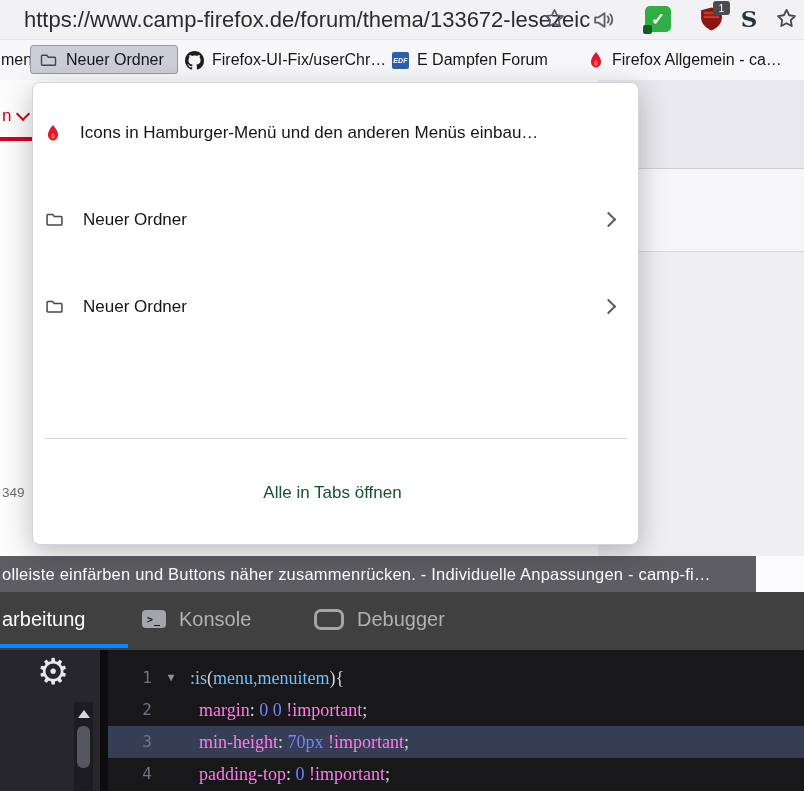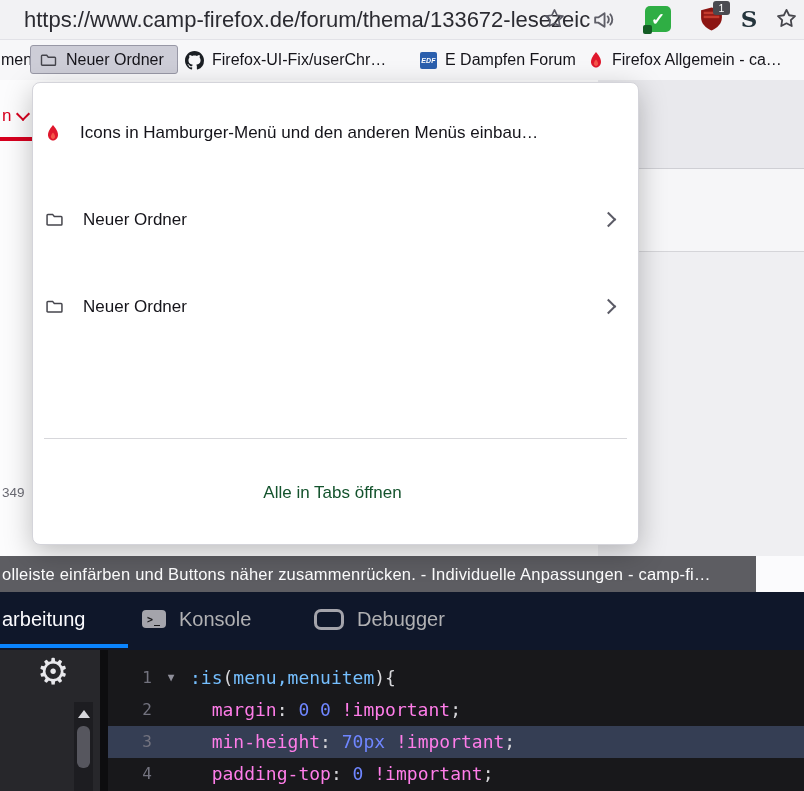--- a/index.html
+++ b/index.html
@@ -31,21 +31,21 @@
   
   .bmbar{position:absolute;left:0;top:40px;width:804px;height:40px;background:#f7f7f9;}
   .bm-frag{position:absolute;left:1px;top:50%;transform:translateY(-50%);
            font-size:16px;color:#15141a;}
   .bm-folder-btn{position:absolute;left:30px;top:5px;height:29px;display:flex;align-items:center;
            gap:9px;padding:0 13px 0 9px;background:#cdcdd7;border:1px solid #9898a6;
            border-radius:3px;font-size:16px;color:#15141a;box-sizing:border-box;}
   .bm-item{position:absolute;top:0;height:100%;display:flex;align-items:center;gap:8px;
            font-size:16px;color:#15141a;white-space:nowrap;}
   .bm-github{left:185px;}
-  .bm-edf{left:420px;}
+  .bm-edf{left:392px;}
   .bm-flame{left:588px;}
   .edf-ico{width:17px;height:17px;background:#2b5fad;border-radius:2px;color:#fff;
            font-size:7px;font-weight:bold;font-style:italic;display:flex;align-items:center;
            justify-content:center;letter-spacing:.2px;}
 
   
   .page{position:absolute;left:0;top:80px;width:804px;height:476px;background:#fcfcfd;}
   .band1{position:absolute;left:598px;top:0;width:206px;height:88px;background:#e9e9ed;
          border-bottom:1px solid #cfcfd4;}
   .band2{position:absolute;left:598px;top:89px;width:206px;height:82px;background:#f6f6f8;
@@ -72,21 +72,21 @@
   .chev-right{width:9px;height:9px;border-top:2px solid #5b5b66;border-right:2px solid #5b5b66;
         transform:rotate(45deg);margin-left:auto;margin-right:8px;}
 
   
   .titlebar{position:absolute;left:0;top:556px;width:756px;height:36px;background:#5d5d62;
         display:flex;align-items:center;overflow:hidden;}
   .titlebar span{padding-left:2px;font-size:16.5px;color:#fdfdfe;white-space:nowrap;
         letter-spacing:.2px;}
 
   
-  .dtbar{position:absolute;left:0;top:592px;width:804px;height:58px;background:#0f172a;}
+  .dtbar{position:absolute;left:0;top:592px;width:804px;height:58px;background:#404040;}
   .dt-tab{position:absolute;top:0;height:54px;display:flex;align-items:center;gap:13px;
         font-size:20px;color:#b1b1b3;cursor:default;}
   .dt-tab.active{color:#fbfbfe;}
   .dt-tab1{left:2px;}
   .dt-tab2{left:142px;}
   .dt-tab3{left:314px;}
   .dt-underline{position:absolute;left:0;bottom:2px;width:128px;height:4px;background:#0a84ff;}
   .ico-console{width:24px;height:18px;background:#a4a4ab;border-radius:4px;display:flex;
         align-items:center;justify-content:center;font-family:"DejaVu Sans Mono",monospace;
         font-size:10px;font-weight:bold;color:#161619;letter-spacing:1px;}
@@ -101,21 +101,21 @@
         border-right:6px solid transparent;border-bottom:8px solid #d7d7db;}
   .sb-thumb{position:absolute;left:3px;top:24px;width:13px;height:42px;background:#56565e;
         border-radius:6px;}
   .ed-divider{position:absolute;left:100px;top:0;width:8px;height:100%;background:#0d0d0f;}
   .code{position:absolute;left:108px;top:0;right:0;height:100%;padding-top:12px;
         font-family:"DejaVu Sans Mono",monospace;font-size:18px;}
   .code-row{display:flex;height:32px;line-height:32px;}
   .code-row.hl{background:#353e54;}
   .gutter-num{width:44px;text-align:right;color:#73737f;font-size:16px;flex:none;}
   .fold{width:38px;text-align:center;color:#8f8f9a;font-size:11px;flex:none;}
-  .code-text{white-space:pre;}
+  .code-text{white-space:pre;font-family:Liberation Serif, serif;}
   .tk-sel{color:#75bfff;}
   .tk-prop{color:#ff7de9;}
   .tk-val{color:#6f86ff;}
   .tk-imp{color:#ff7de9;}
   .tk-pun{color:#d7d7db;}
   .tk-ind,.tk-sp{color:#d7d7db;}
 
   svg{display:block;}
 </style>
 </head>

